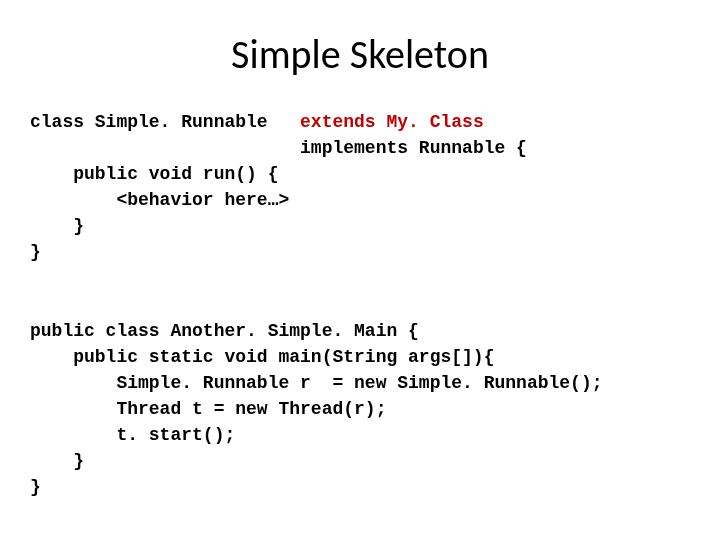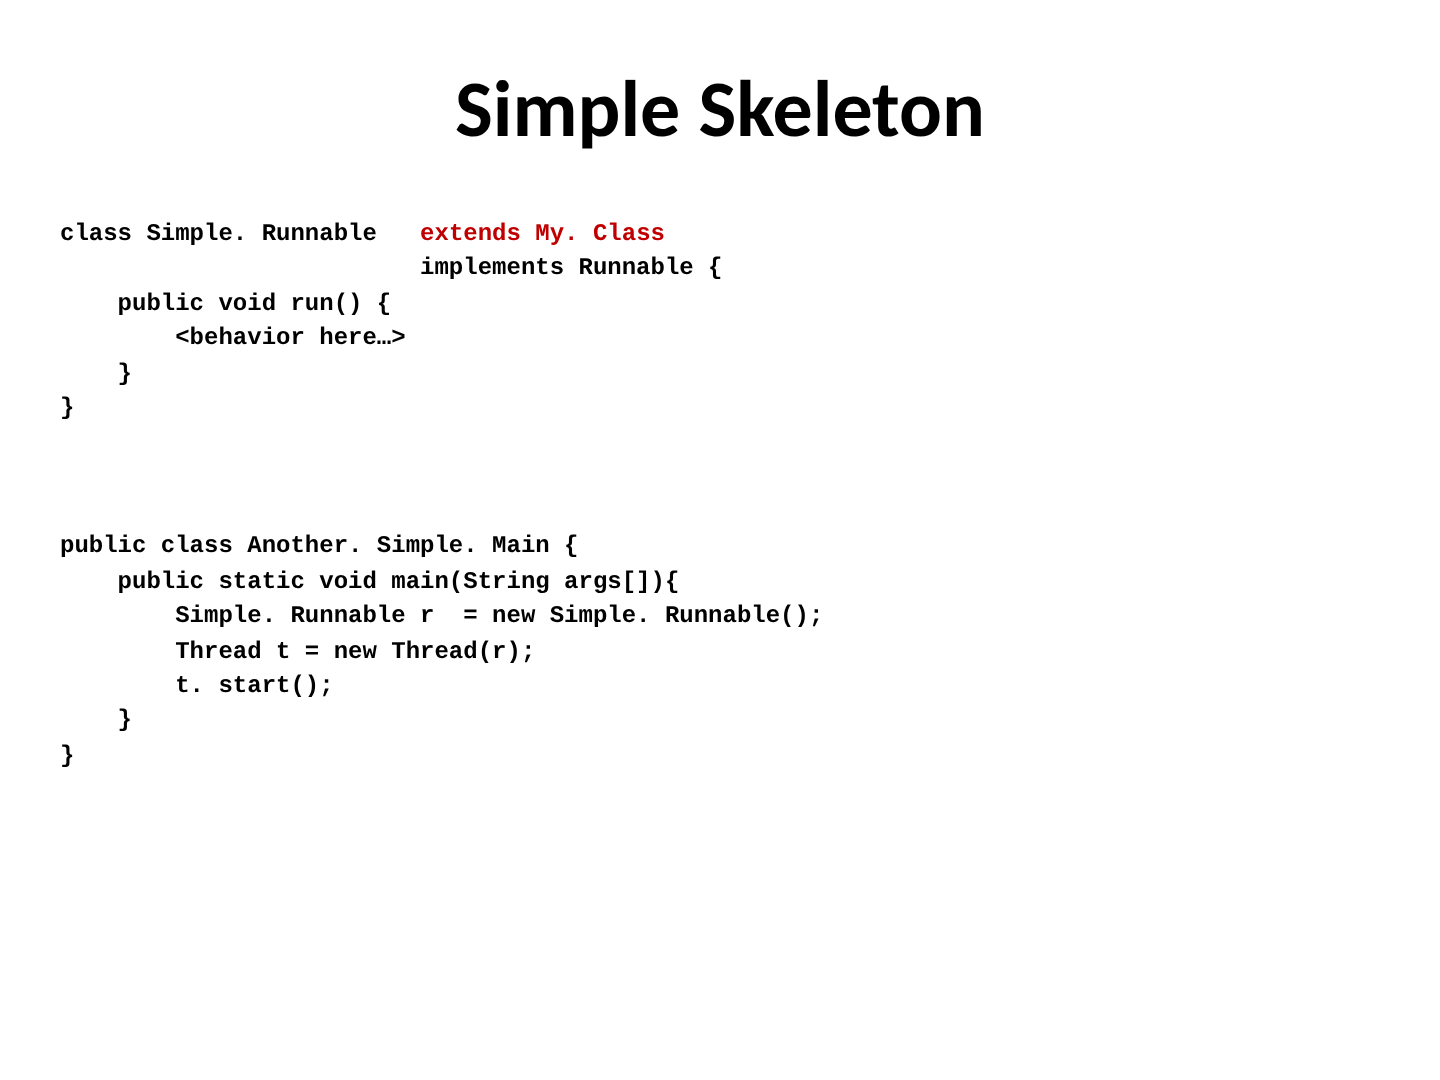--- a/index.html
+++ b/index.html
@@ -14,28 +14,28 @@
   .slide {
     width: 720px;
     height: 540px;
     position: relative;
     box-sizing: border-box;
     padding: 20px 30px 30px 30px;
   }
   .title {
     font-family: Calibri, "Segoe UI", Arial, sans-serif;
     font-size: 40px;
-    font-weight: 700;
+    font-weight: 400;
     text-align: center;
     margin: 10px 0 30px 0;
     color: #000;
   }
   .code {
     font-family: "Courier New", Courier, monospace;
-    font-size: 12px;
+    font-size: 18px;
     line-height: 1.45;
     white-space: pre;
     color: #000;
   }
   .bold { font-weight: bold; }
   .red { color: #c00000; }
   .block2 { margin-top: 52px; }
 </style>
 </head>
 <body>

